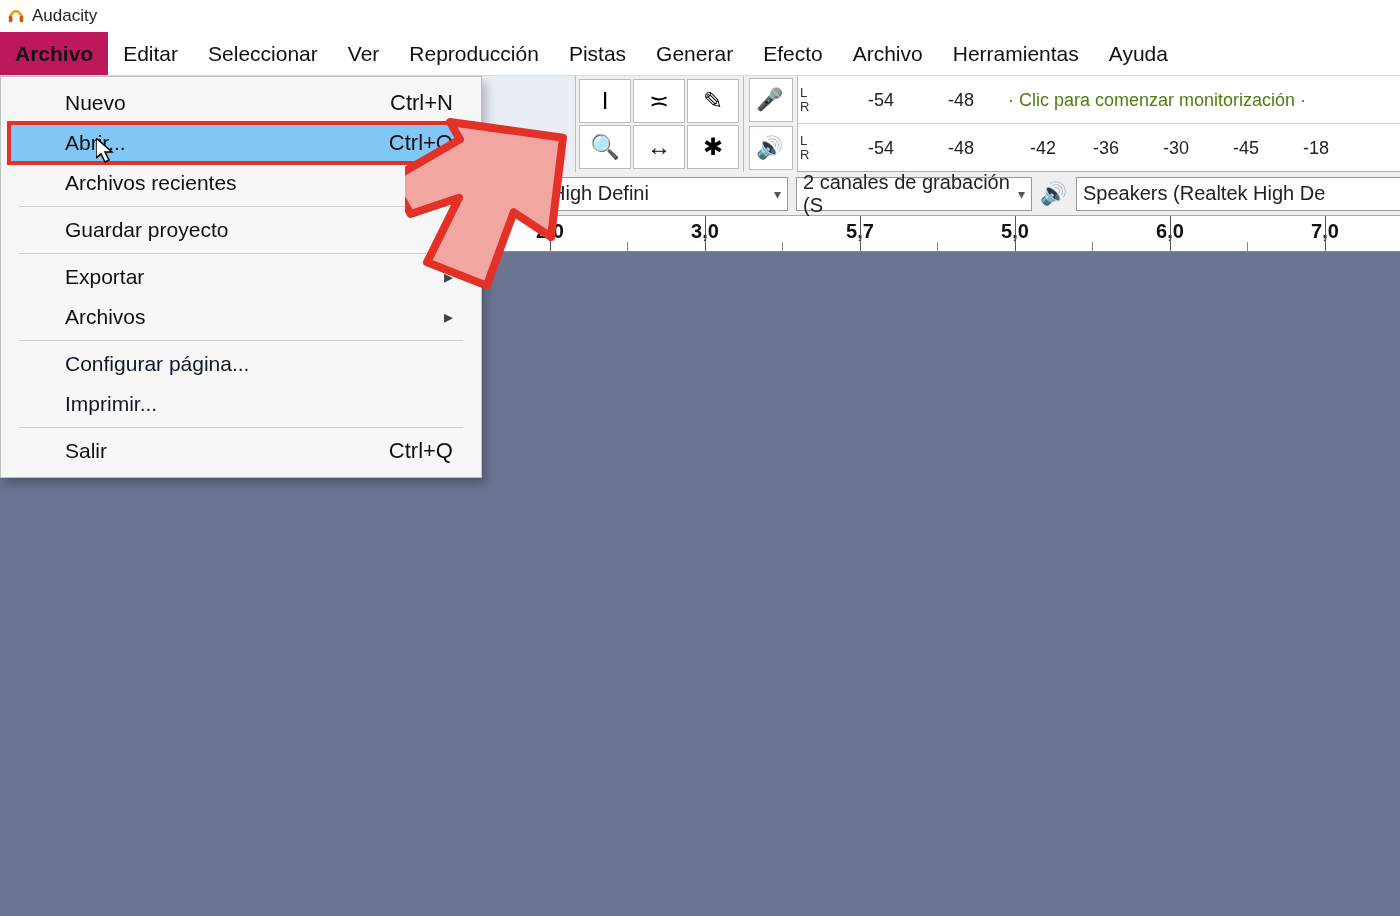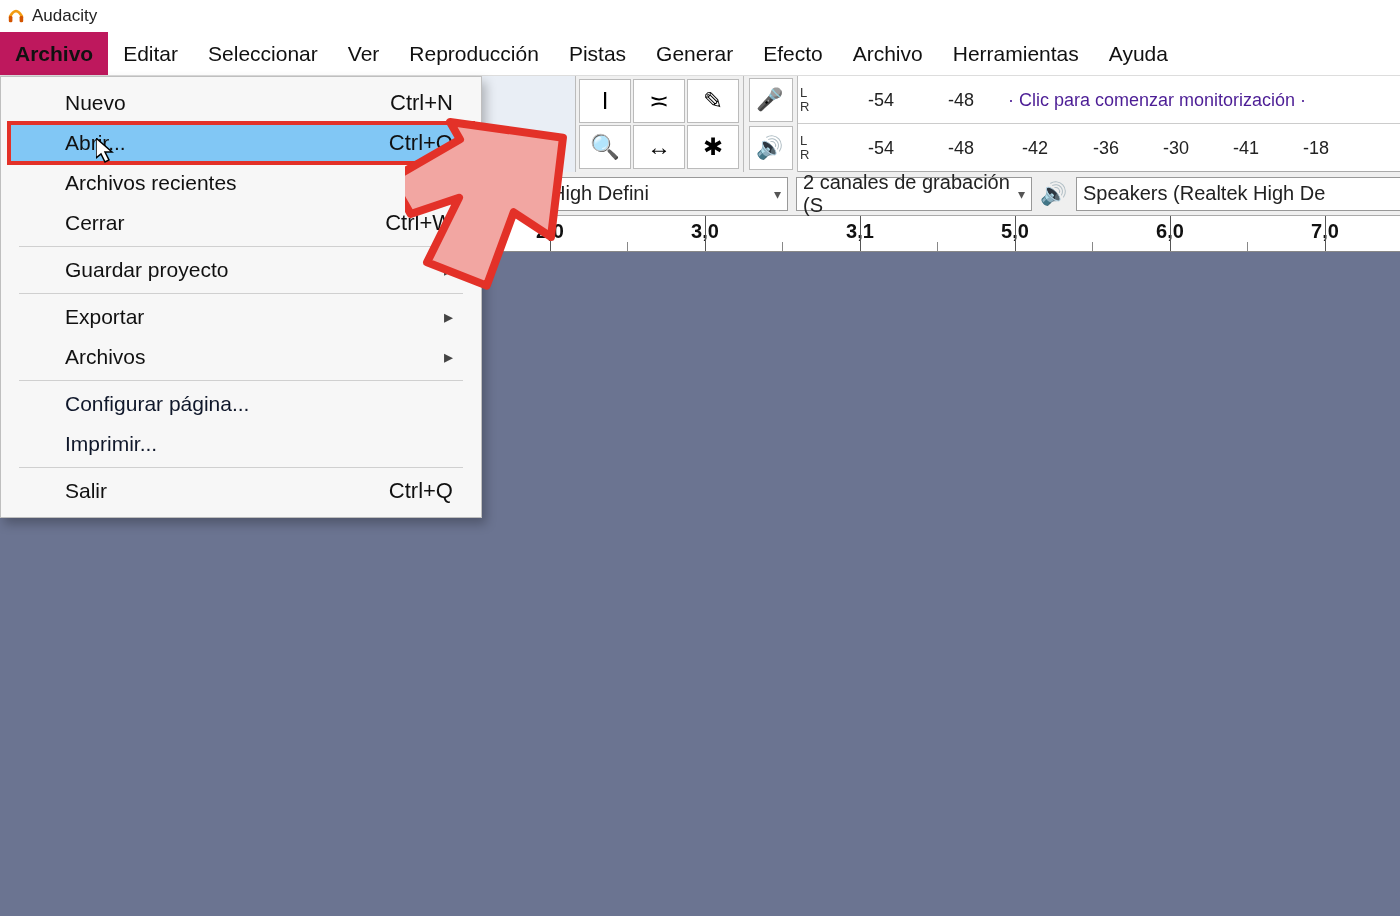--- a/index.html
+++ b/index.html
@@ -27,21 +27,21 @@
   .tbtn.record::before { content:""; width:24px; height:24px; border-radius:50%; background:#d32121; display:block;}
   .tools-grid { width:168px; height:96px; border-right:1px solid #bbb; display:grid; grid-template-columns:repeat(3,52px); grid-template-rows:repeat(2,44px); gap:2px; padding:3px; background:#f0f0f0;}
   .tool { border:1px solid #bbb; display:flex; align-items:center; justify-content:center; font-size:24px; background:#fff;}
   .extra-tool { width:54px; height:96px; border-right:1px solid #bbb; display:flex; flex-direction:column; align-items:center; justify-content:space-around; background:#f0f0f0;}
   .extra-tool .cell { width:44px; height:44px; border:1px solid #bbb; display:flex; align-items:center; justify-content:center; font-size:22px; background:#fff;}
   .meters { flex:1; display:flex; flex-direction:column; }
   .meter-row { flex:1; display:flex; align-items:center; border-bottom:1px solid #ccc; position:relative; }
   .meter-row:last-child{border-bottom:none;}
   .meter-lr { width:18px; font-size:13px; line-height:14px; color:#333; padding-left:2px;}
   .db { position:absolute; font-size:18px; color:#222; top:50%; transform:translateY(-50%);}
-  .meter-hint { position:absolute; font-size:18px; color:#4c1d95; top:50%; transform:translateY(-50%);}
+  .meter-hint { position:absolute; font-size:18px; color:#4d7c0f; top:50%; transform:translateY(-50%);}
   
   .devicebar { height:44px; border-bottom:1px solid #aaa; display:flex; align-items:center; font-size:20px; color:#222; background:#efefef;}
   .devicebar .field { height:34px; border:1px solid #999; background:#fff; display:flex; align-items:center; padding:0 6px; margin:0 4px; position:relative;}
   .devicebar .field .caret { margin-left:auto; font-size:14px; color:#555; padding-left:8px;}
   .dev-icon { width:36px; display:flex; align-items:center; justify-content:center; font-size:22px;}
   
   .ruler { height:36px; border-bottom:1px solid #888; background:#fff; position:relative;}
   .ruler .tick { position:absolute; top:0; height:100%; border-left:1px solid #555;}
   .ruler .tick.minor { height:10px; top:26px; border-left:1px solid #888;}
   .ruler .lbl { position:absolute; top:4px; font-size:20px; font-weight:600; color:#111; transform:translateX(-50%);}
@@ -103,24 +103,24 @@
     <div class="meter-row">
       <div class="meter-lr">L<br>R</div>
       <span class="db" style="left:70px">-54</span>
       <span class="db" style="left:150px">-48</span>
       <span class="meter-hint" style="left:210px">· <span>Clic para comenzar monitorización</span> ·</span>
     </div>
     <div class="meter-row">
       <div class="meter-lr">L<br>R</div>
       <span class="db" style="left:70px">-54</span>
       <span class="db" style="left:150px">-48</span>
-      <span class="db" style="left:224px">-42</span>
+      <span class="db" style="left:232px">-42</span>
       <span class="db" style="left:295px">-36</span>
       <span class="db" style="left:365px">-30</span>
-      <span class="db" style="left:435px">-41</span>
+      <span class="db" style="left:435px">-45</span>
       <span class="db" style="left:505px">-18</span>
     </div>
   </div>
 </div>
 
 <div class="devicebar">
   <div style="width:410px"></div>
   <div class="field" style="width:374px">
     <span>hone (Realtek High Defini</span>
     <span class="caret">▾</span>
@@ -131,21 +131,21 @@
   </div>
   <div class="dev-icon">🔊</div>
   <div class="field" style="flex:1; margin-right:0; border-right:none">
     <span>Speakers (Realtek High De</span>
   </div>
 </div>
 
 <div class="ruler">
   <span class="lbl" style="left:550px">2,0</span>
   <span class="lbl" style="left:705px">3,0</span>
-  <span class="lbl" style="left:860px">3,1</span>
+  <span class="lbl" style="left:860px">5,7</span>
   <span class="lbl" style="left:1015px">5,0</span>
   <span class="lbl" style="left:1170px">6,0</span>
   <span class="lbl" style="left:1325px">7,0</span>
   <div class="tick" style="left:550px"></div>
     <div class="tick" style="left:705px"></div>
     <div class="tick" style="left:860px"></div>
   <div class="tick" style="left:1015px"></div>
     <div class="tick" style="left:1170px"></div>
     <div class="tick" style="left:1325px"></div>
   <div class="tick minor" style="left:472px"></div>
@@ -164,24 +164,20 @@
     <span class="shortcut">Ctrl+N</span>
   </div>
   <div class="row highlight highlight-outline">
     <span>Abrir...</span>
     <span class="shortcut">Ctrl+O</span>
   </div>
   <div class="row">
     <span>Archivos recientes</span>
     <span class="sub-arrow">▸</span>
   </div>
-  <div class="row">
-    <span>Cerrar</span>
-    <span class="shortcut">Ctrl+W</span>
-  </div>
   <div class="sep"></div>
   <div class="row">
     <span>Guardar proyecto</span>
     <span class="sub-arrow">▸</span>
   </div>
   <div class="sep"></div>
   <div class="row">
     <span>Exportar</span>
     <span class="sub-arrow">▸</span>
   </div>

